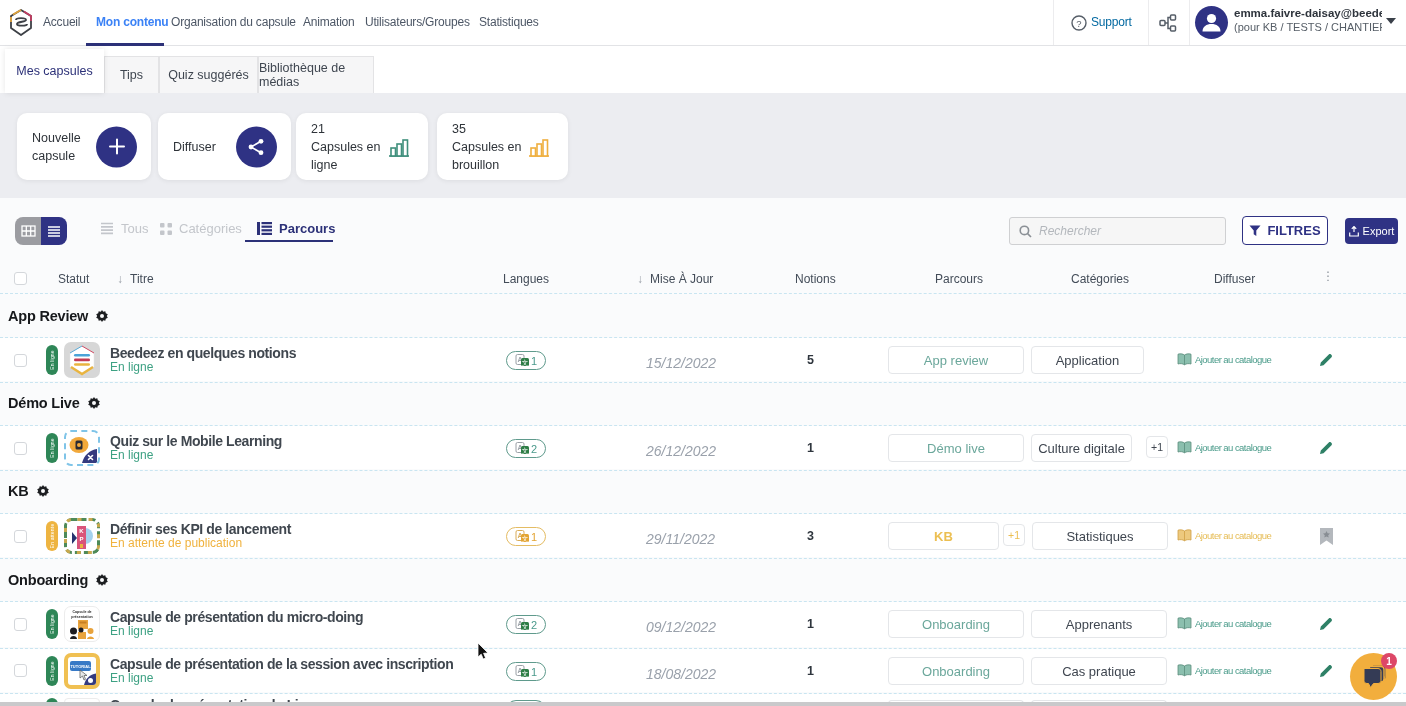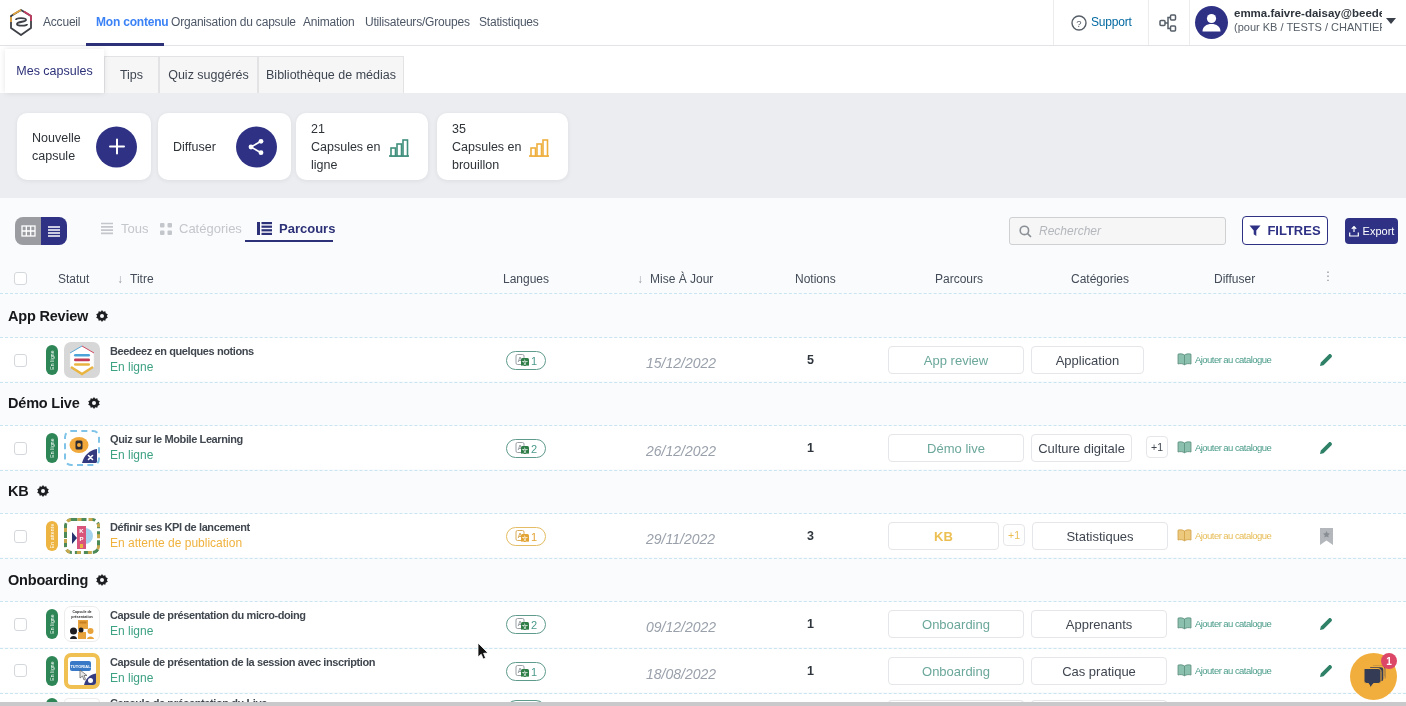--- a/index.html
+++ b/index.html
@@ -27,21 +27,21 @@
 .toolbar-tab.on { color:#2c3178; font-weight:bold; }
 
 .hdr { position:absolute; font-size:12px; color:#434c58; }
 .dash { position:absolute; left:0; width:1406px; border-top:1px dashed #c9e5f1; }
 .sect { position:absolute; left:8px; font-size:14.5px; font-weight:bold; letter-spacing:-.2px; color:#17191c; display:flex; align-items:center; gap:8px; }
 .row { position:absolute; left:0; width:1406px; height:43px; background:#fff; }
 .cb { position:absolute; left:14px; width:13px; height:13px; border:1.5px solid #d4d7db; border-radius:3px; background:#fff; }
 .pill { position:absolute; left:46px; width:12px; height:30px; border-radius:6px; overflow:hidden; }
 .pill span { position:absolute; left:50%; top:50%; transform:translate(-50%,-50%) rotate(-90deg); font-size:5px; color:#fff; white-space:nowrap; letter-spacing:.2px; }
 .thumb { position:absolute; left:64px; width:36px; height:36px; border-radius:7px; overflow:hidden; }
-.ttl { position:absolute; left:110px; font-size:11px; font-weight:bold; color:#40474f; letter-spacing:-.4px; }
+.ttl { position:absolute; left:110px; font-size:14px; font-weight:bold; color:#40474f; letter-spacing:-.4px; }
 .sub { position:absolute; left:110px; font-size:12px; color:#3da183; }
 .lang { position:absolute; width:40px; height:19px; border:1px solid #5f9a8c; border-radius:10px; background:#fff; display:flex; align-items:center; justify-content:center; gap:1px; }
 .date { position:absolute; font-size:14px; font-style:italic; color:#9aa1ab; }
 .not { position:absolute; font-size:12.5px; color:#2f363e; font-weight:bold; }
 .btn { position:absolute; height:28px; border:1px solid #e4e6e9; border-radius:4px; background:#fff; font-size:13px; display:flex; align-items:center; justify-content:center; }
 .btn.parc { color:#6ba79b; }
 .btn.cat { color:#3f4650; }
 .plus1 { position:absolute; width:22px; height:22px; border:1px solid #e4e6e9; border-radius:4px; background:#fff; font-size:10.5px; color:#3f4650; display:flex; align-items:center; justify-content:center; }
 .ajout { position:absolute; left:1177px; display:flex; align-items:center; gap:3px; font-size:9.5px; color:#4a9b8a; letter-spacing:-.55px; }
 </style>
@@ -85,21 +85,21 @@
   </div>
   <div class="abs" style="left:1234px;top:7px;width:148px;font-size:11.5px;font-weight:bold;color:#2e343c;white-space:nowrap;overflow:hidden">emma.faivre-daisay@beedee...</div>
   <div class="abs" style="left:1234px;top:21px;width:148px;font-size:11px;color:#555d66;white-space:nowrap;overflow:hidden">(pour KB / TESTS / CHANTIER</div>
   <div class="abs" style="left:1386px;top:18px;width:0;height:0;border-left:5px solid transparent;border-right:5px solid transparent;border-top:6px solid #3a4049"></div>
 </div>
 
 <div class="tabstrip">
   <div class="tab on" style="left:5px;width:99px">Mes capsules</div>
   <div class="tab" style="left:104px;width:55px">Tips</div>
   <div class="tab" style="left:159px;width:99px">Quiz suggérés</div>
-  <div class="tab" style="left:258px;width:146px">Bibliothèque de médias</div>
+  <div class="tab" style="left:258px;width:116px">Bibliothèque de médias</div>
 </div>
 
 <div class="band">
   <div class="card" style="left:158px;width:133px">
     <div class="txt">Diffuser</div>
     <div class="circ">
         <svg width="19" height="19" viewBox="0 0 19 19">
           <circle cx="4" cy="9.5" r="2.4" fill="#fff"></circle>
           <circle cx="14" cy="3.8" r="2.4" fill="#fff"></circle>
           <circle cx="14" cy="15.2" r="2.4" fill="#fff"></circle>

